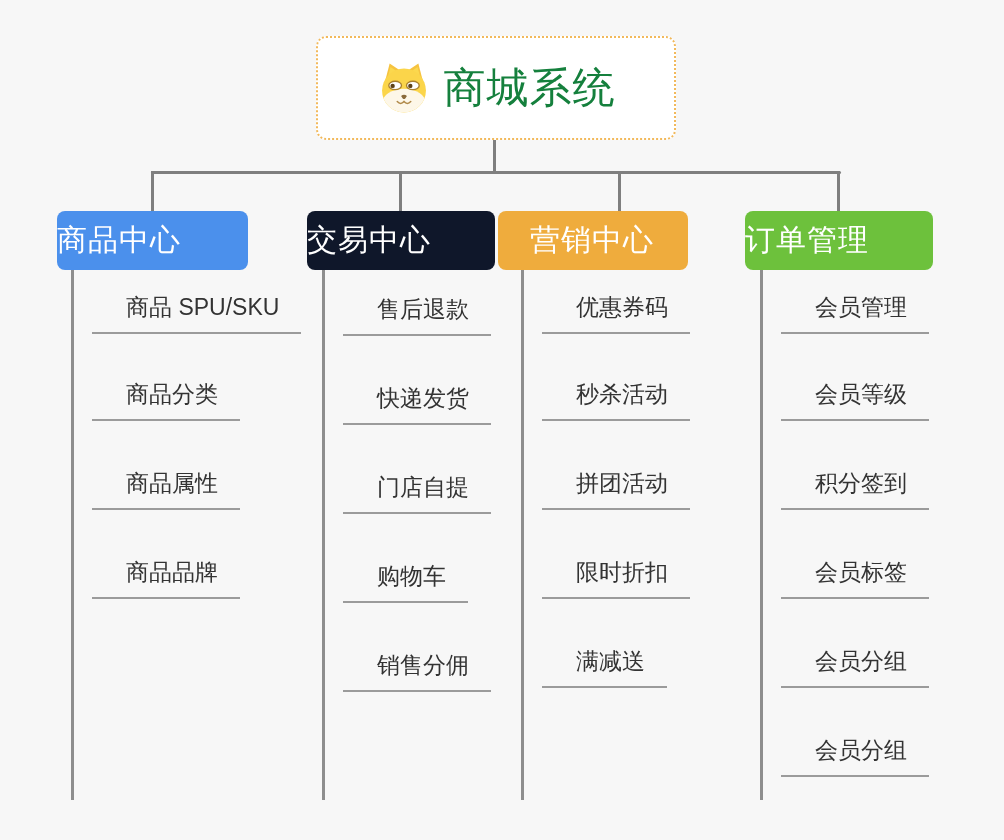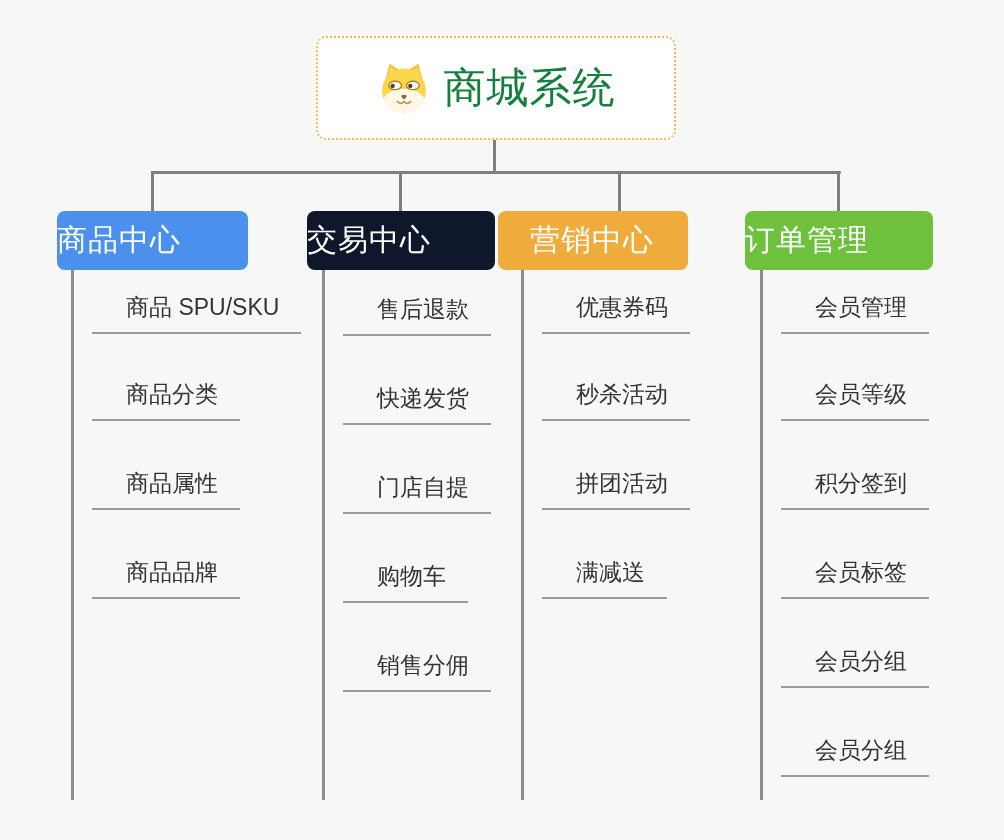--- a/index.html
+++ b/index.html
@@ -145,20 +145,23 @@
   <li class="first">
       <span>优惠券码</span>
     </li>
   <li>
       <span>秒杀活动</span>
     </li>
   <li>
       <span>拼团活动</span>
     </li>
   <li>
+      <span>限时折扣</span>
+    </li>
+  <li>
       <span>满减送</span>
     </li>
 </ul>
 
 <ul class="children ch-4">
   <li class="first">
       <span>会员管理</span>
     </li>
   <li>
       <span>会员等级</span>

